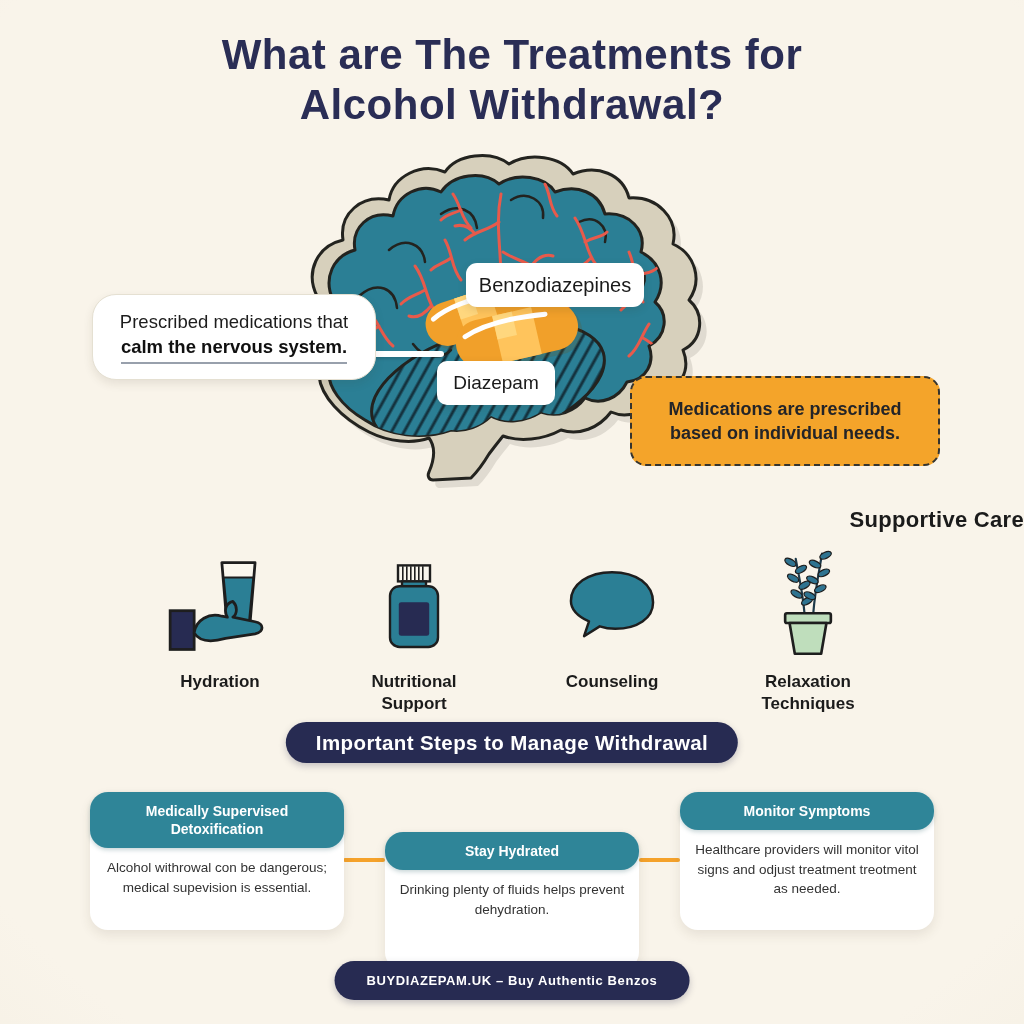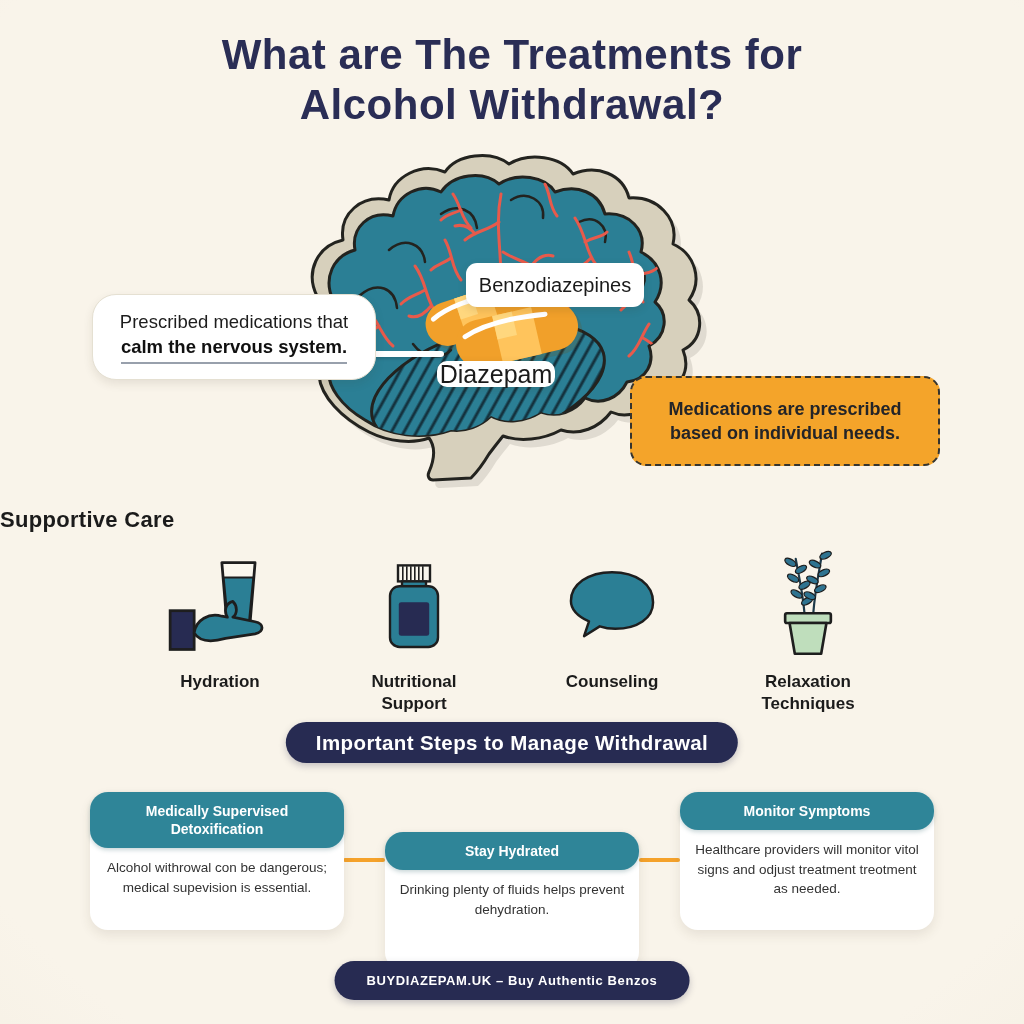--- a/index.html
+++ b/index.html
@@ -25,42 +25,42 @@
   .brain-wrap{position:absolute; left:293px; top:146px; width:424px; height:344px;}
   .brain-wrap svg{display:block; width:100%; height:100%;}
   .label-box{
     position:absolute; background:#fff; border-radius:11px;
     display:flex; align-items:center; justify-content:center;
     font-weight:400; color:#1a1a1a;
     box-shadow:0 3px 8px rgba(60,50,30,.14);
     margin-top:20px;
   }
   .label-benzo{left:466px; top:243px; width:178px; height:44px; font-size:20px;}
-  .label-diaz{left:437px; top:341px; width:118px; height:26px; font-size:25px; border-radius:10px;}
+  .label-diaz{left:437px; top:341px; width:118px; height:44px; font-size:19px; border-radius:10px;}
   .callout{
     position:absolute; left:92px; top:294px; width:284px; height:86px;
     background:#fff; border:1.5px solid #E5E0D2; border-radius:24px;
     box-shadow:0 4px 10px rgba(60,50,30,.10);
     display:flex; flex-direction:column; align-items:center; justify-content:center;
     font-size:18.5px; color:#1d1d1d; line-height:1.35;
   }
   .callout .l2{font-weight:700; color:#101010; border-bottom:2px solid #98A0AC; padding-bottom:2px;}
   .callout-connector{
     position:absolute; left:370px; top:351px; width:74px; height:6px;
     background:#fff; border-radius:3px; box-shadow:0 2px 3px rgba(0,0,0,.15);
   }
   .orange-note{
     position:absolute; left:630px; top:376px; width:310px; height:90px;
     background:var(--orange); border:2.5px dashed #35342f; border-radius:16px;
     display:flex; align-items:center; justify-content:center; text-align:center;
     padding:0 20px; font-size:18px; font-weight:700; color:#232428; line-height:1.35;
   }
   
   .care-heading{
-    position:absolute; top:507px; left:0; right:0; text-align:left;
+    position:absolute; top:507px; left:0; right:0; text-align:right;
     font-size:22px; font-weight:700; color:#1b1b1b; letter-spacing:.3px;
   }
   .care-item{position:absolute; top:547px; width:192px; display:flex; flex-direction:column; align-items:center;}
   .care-item .icon-slot{height:112px; display:flex; align-items:flex-end; justify-content:center;}
   .care-label{
     margin-top:12px; text-align:center; font-size:17px; font-weight:700;
     color:#1b1b1b; line-height:1.3; width:130px;
   }
   .c1{left:124px;} .c2{left:318px;} .c3{left:516px;} .c4{left:712px;}
   

